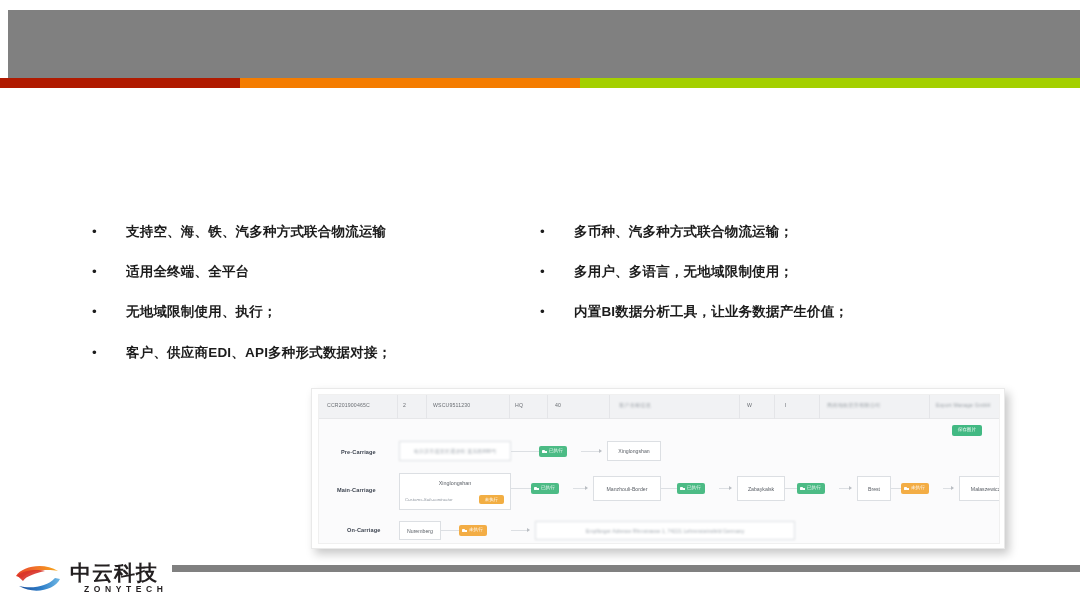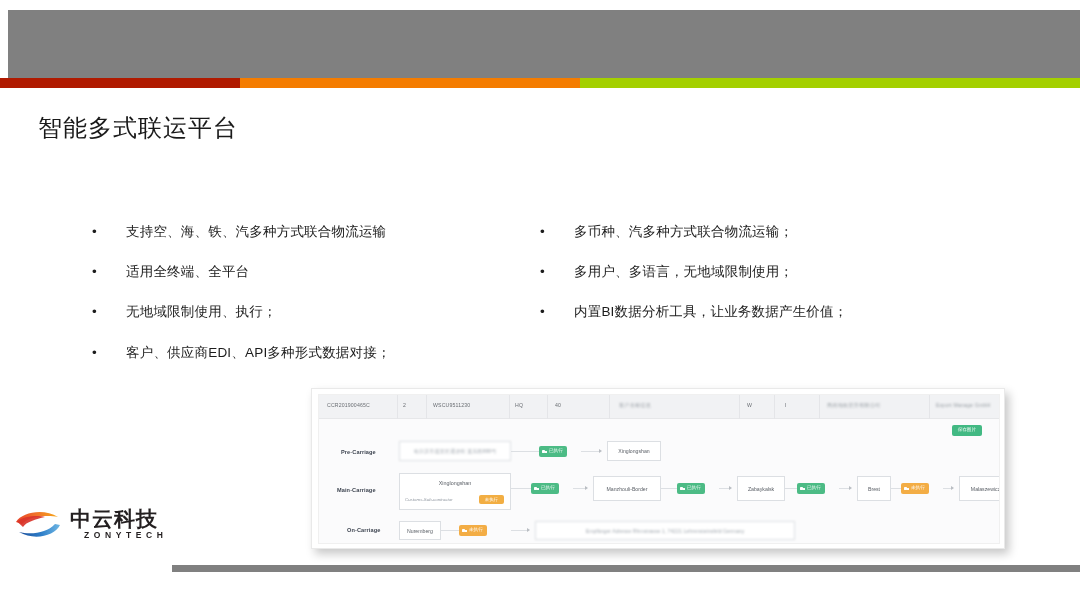--- a/index.html
+++ b/index.html
@@ -45,21 +45,21 @@
   .bullet-row {
     display: flex; align-items: flex-start;
     margin-bottom: 24px;
     font-size: 13.5px; color: #1c1c1c; line-height: 1.2;
     white-space: nowrap;
   }
   .bullet-dot {
     width: 10px; flex: 0 0 34px; color: #1c1c1c;
     font-size: 13.5px; line-height: 1.2;
   }
-  .bullet-text { flex: 1 1 auto; letter-spacing: .2px; }
+  .bullet-text { flex: 1 1 auto; letter-spacing: .2px; font-weight: bold; }
 
   
   .app-shot {
     position: absolute; left: 311px; top: 388px;
     width: 694px; height: 161px;
     background: #ffffff;
     border: 1px solid #e9e9e9;
     box-shadow: 4px 5px 9px rgba(0,0,0,.22);
     overflow: hidden;
   }
@@ -137,21 +137,21 @@
   .badge .b-txt { filter: blur(.5px); }
   .conn { position: absolute; height: 1px; background: #dcdfe3; }
   .arrow {
     position: absolute; width: 0; height: 0;
     border-left: 3px solid #b9bdc2;
     border-top: 2px solid transparent;
     border-bottom: 2px solid transparent;
   }
 
   
-  .logo-wrap { position: absolute; left: 14px; top: 506px; width: 330px; height: 36px; }
+  .logo-wrap { position: absolute; left: 14px; top: 560px; width: 330px; height: 36px; }
   .logo-mark { position: absolute; left: 0; top: 2px; width: 48px; height: 32px; }
   .logo-cn {
     position: absolute; left: 56px; top: 2px;
     font-size: 21px; font-weight: bold; color: #231f20;
     letter-spacing: 1px; line-height: 1.05; white-space: nowrap;
   }
   .logo-en {
     position: absolute; left: 70px; top: 24px;
     font-size: 8.5px; font-weight: bold; color: #231f20;
     letter-spacing: 4.6px; white-space: nowrap;
@@ -164,21 +164,20 @@
 </head>
 <body>
 
 <div class="slide">
 
   <div class="header-bar"></div>
   <div class="stripe stripe-red"></div>
   <div class="stripe stripe-orange"></div>
   <div class="stripe stripe-green"></div>
 
-  <div class="section-title">智能多式联运平台</div>
 
   <div class="bullets col-left">
     <div class="bullet-row">
       <span class="bullet-dot">•</span>
       <span class="bullet-text">支持空、海、铁、汽多种方式联合物流运输</span>
     </div>
     <div class="bullet-row">
       <span class="bullet-dot">•</span>
       <span class="bullet-text">适用全终端、全平台</span>
     </div>

